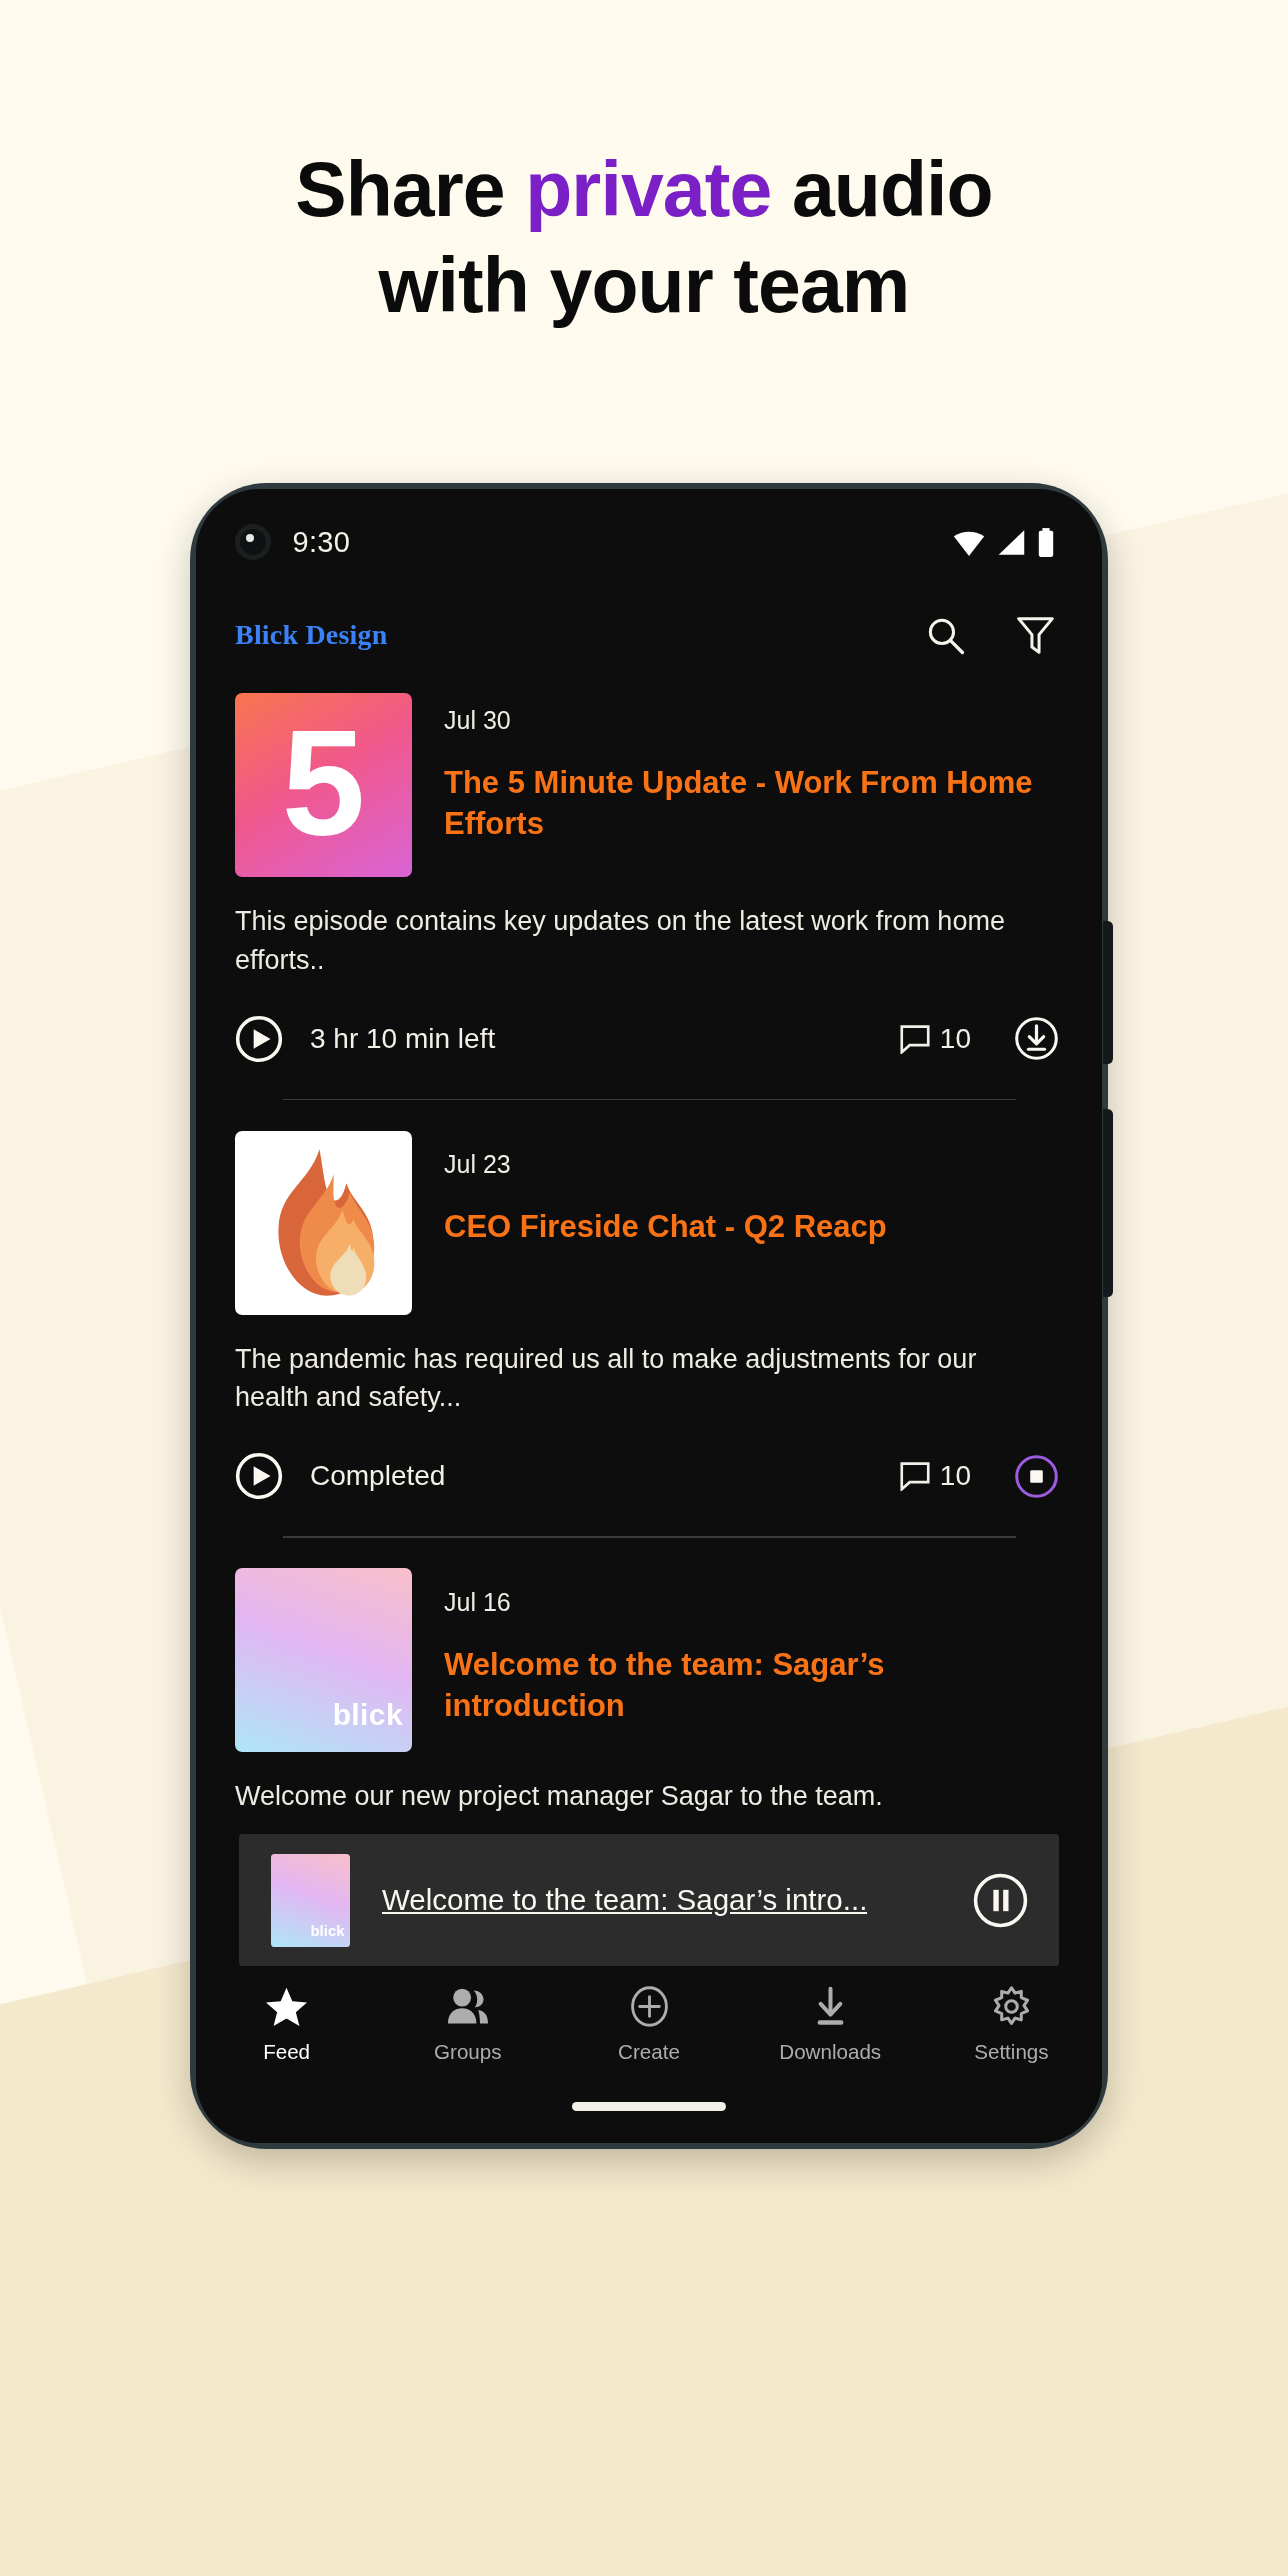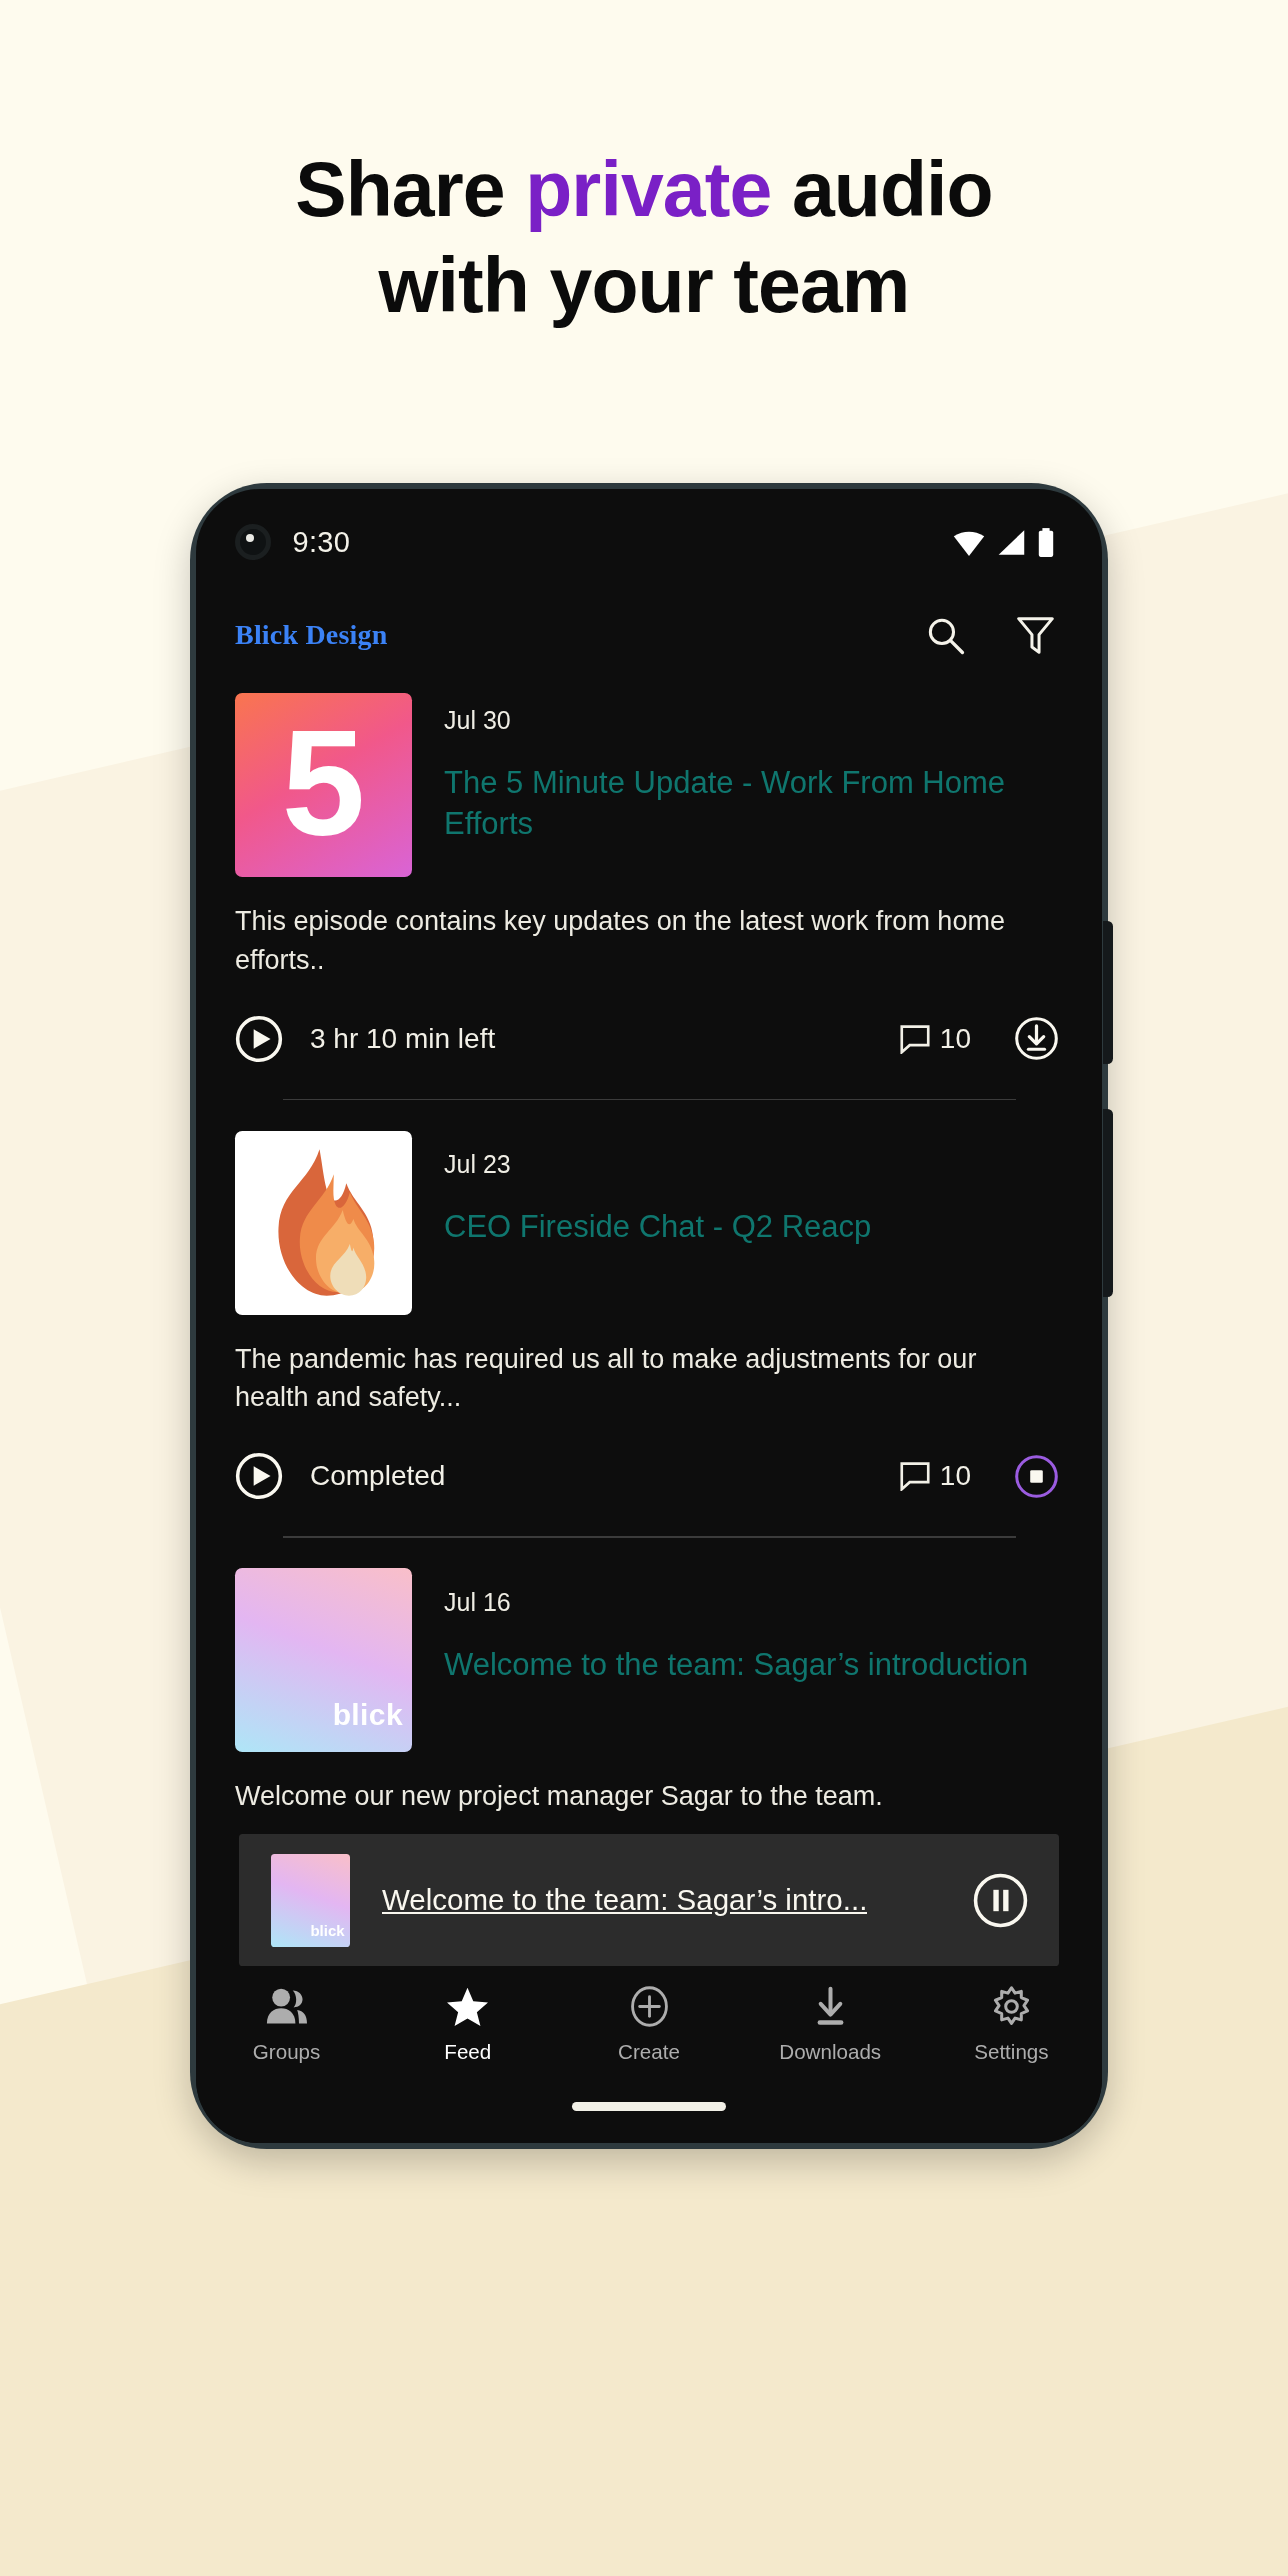--- a/index.html
+++ b/index.html
@@ -142,22 +142,22 @@
   }
   .thumb-blick .wordmark {
     position: absolute; left: 0; right: 9px; bottom: 19.7px;
     text-align: right;
     color: #fff; font-size: 30px; font-weight: 600;
     letter-spacing: 0.4px;
   }
   .meta { flex: 1 1 auto; padding-top: 19.7px; }
   .date { font-size: 25px; color: #EFEDE4; margin-bottom: 27px; }
   .ep-title {
-    font-size: 31px; line-height: 1.33; font-weight: 400;
-    color: #0f766e;
+    font-size: 31px; line-height: 1.33; font-weight: 700;
+    color: #f97316;
   }
   .desc {
     font-size: 27px; line-height: 1.42;
     color: #EDEBE2;
     margin-top: 25px;
     padding-right: 9px;
   }
   .actions {
     display: flex; align-items: center;
     margin-top: 36px;
@@ -398,38 +398,38 @@
       <span class="mini-action">
         <svg width="57" height="57" viewBox="0 0 64 64">
             <circle cx="32" cy="32" r="28" fill="none" stroke="#FAF8F0" stroke-width="4"></circle>
             <rect x="24" y="20" width="6" height="24" fill="#FAF8F0"></rect>
             <rect x="35" y="20" width="6" height="24" fill="#FAF8F0"></rect>
           </svg>
       </span>
     </div>
 
     <div class="bottomnav">
+      <div class="nav-item active">
+        <span>
+          <svg width="43" height="41" viewBox="0 0 48 46">
+              <path d="M24 2 L30.5 17 L47 18.5 L34.5 29.5 L38.5 45 L24 36.5 L9.5 45 L13.5 29.5 L1 18.5 L17.5 17 Z" fill="#FFFFFF"></path>
+            </svg>
+        </span>
+        <span class="nav-label">Feed</span>
+      </div>
       <div class="nav-item">
         <span>
           <svg width="43" height="41" viewBox="0 0 48 46">
               <circle cx="18" cy="13" r="10" fill="#ADADAD"></circle>
               <path d="M2 42 C2 30 10 25 18 25 C26 25 34 30 34 42 Z" fill="#ADADAD"></path>
               <path d="M31 5 C38 5 42 10 42 15 C42 20 38 24 32 24 C36 20 36 10 31 5 Z" fill="#ADADAD"></path>
               <path d="M36 27 C43 28 47 33 47 42 L38 42 C38 35 37 30 36 27 Z" fill="#ADADAD"></path>
             </svg>
         </span>
         <span class="nav-label">Groups</span>
-      </div>
-      <div class="nav-item active">
-        <span>
-          <svg width="43" height="41" viewBox="0 0 48 46">
-              <path d="M24 2 L30.5 17 L47 18.5 L34.5 29.5 L38.5 45 L24 36.5 L9.5 45 L13.5 29.5 L1 18.5 L17.5 17 Z" fill="#FFFFFF"></path>
-            </svg>
-        </span>
-        <span class="nav-label">Feed</span>
       </div>
       <div class="nav-item">
         <span>
           <svg width="43" height="41" viewBox="0 0 48 46">
               <ellipse cx="24" cy="23" rx="19" ry="21" fill="none" stroke="#ADADAD" stroke-width="3.2"></ellipse>
               <line x1="24" y1="12" x2="24" y2="34" stroke="#ADADAD" stroke-width="3.2" stroke-linecap="round"></line>
               <line x1="13" y1="23" x2="35" y2="23" stroke="#ADADAD" stroke-width="3.2" stroke-linecap="round"></line>
             </svg>
         </span>
         <span class="nav-label">Create</span>

